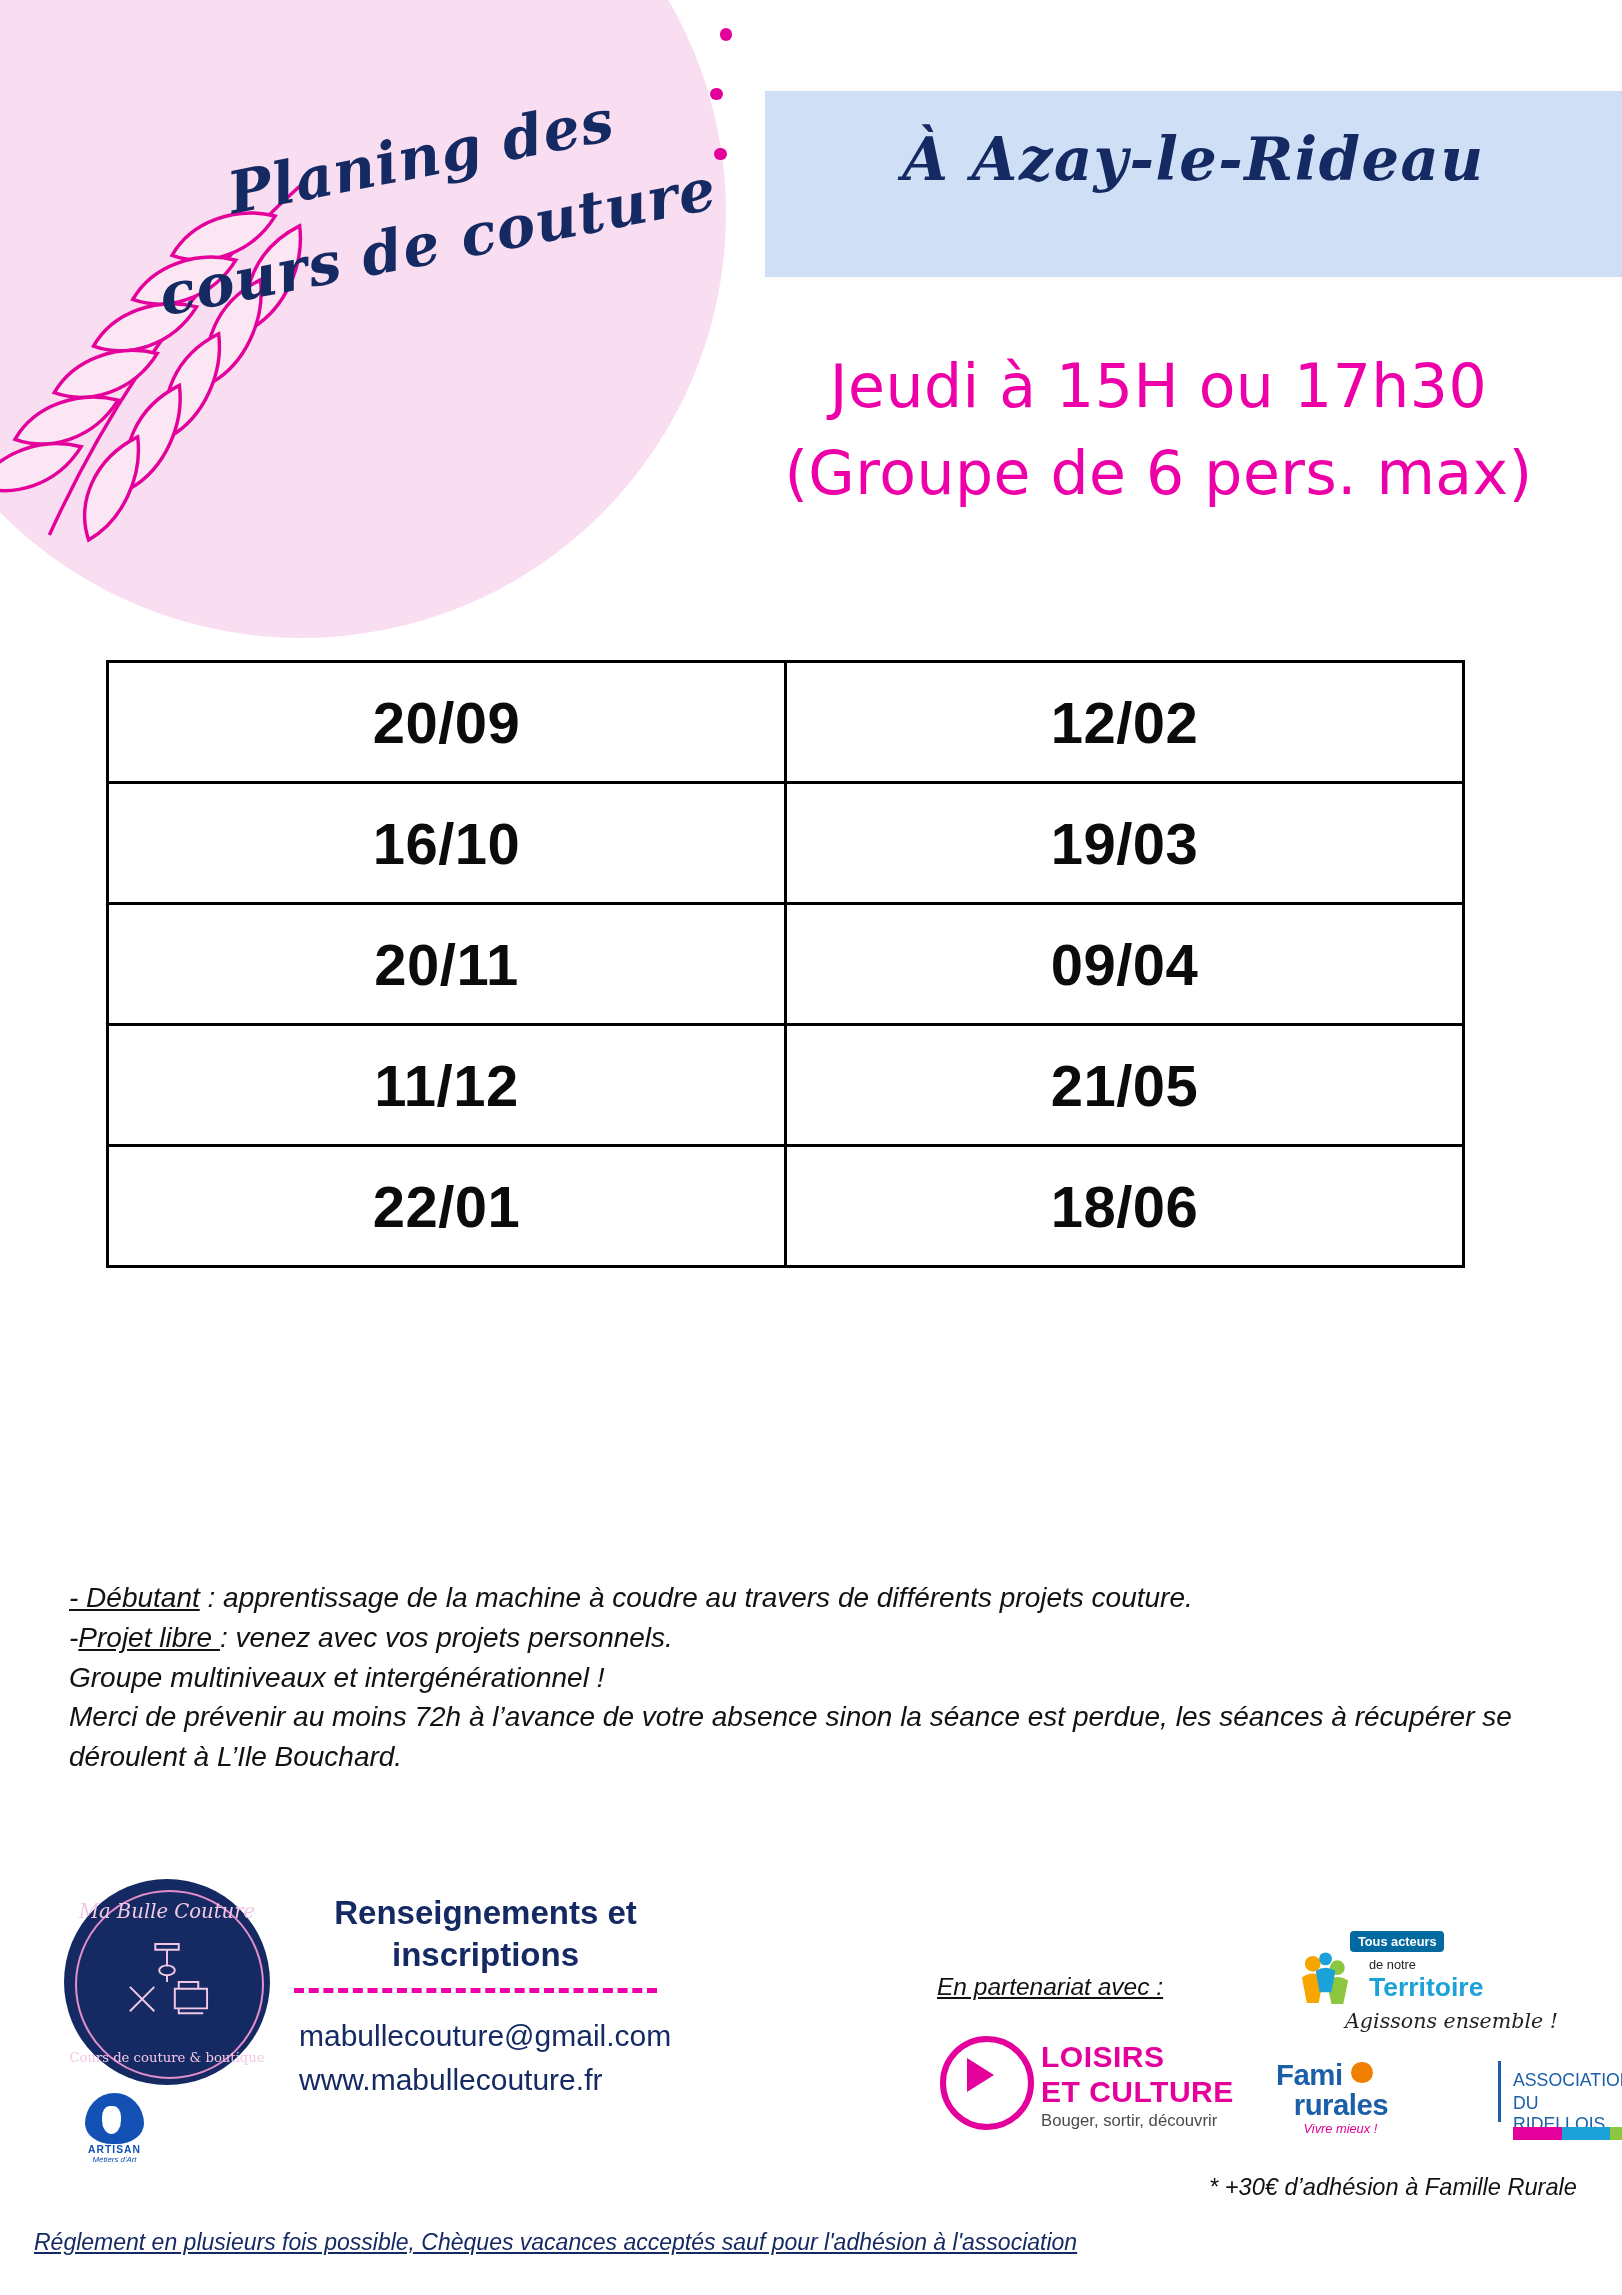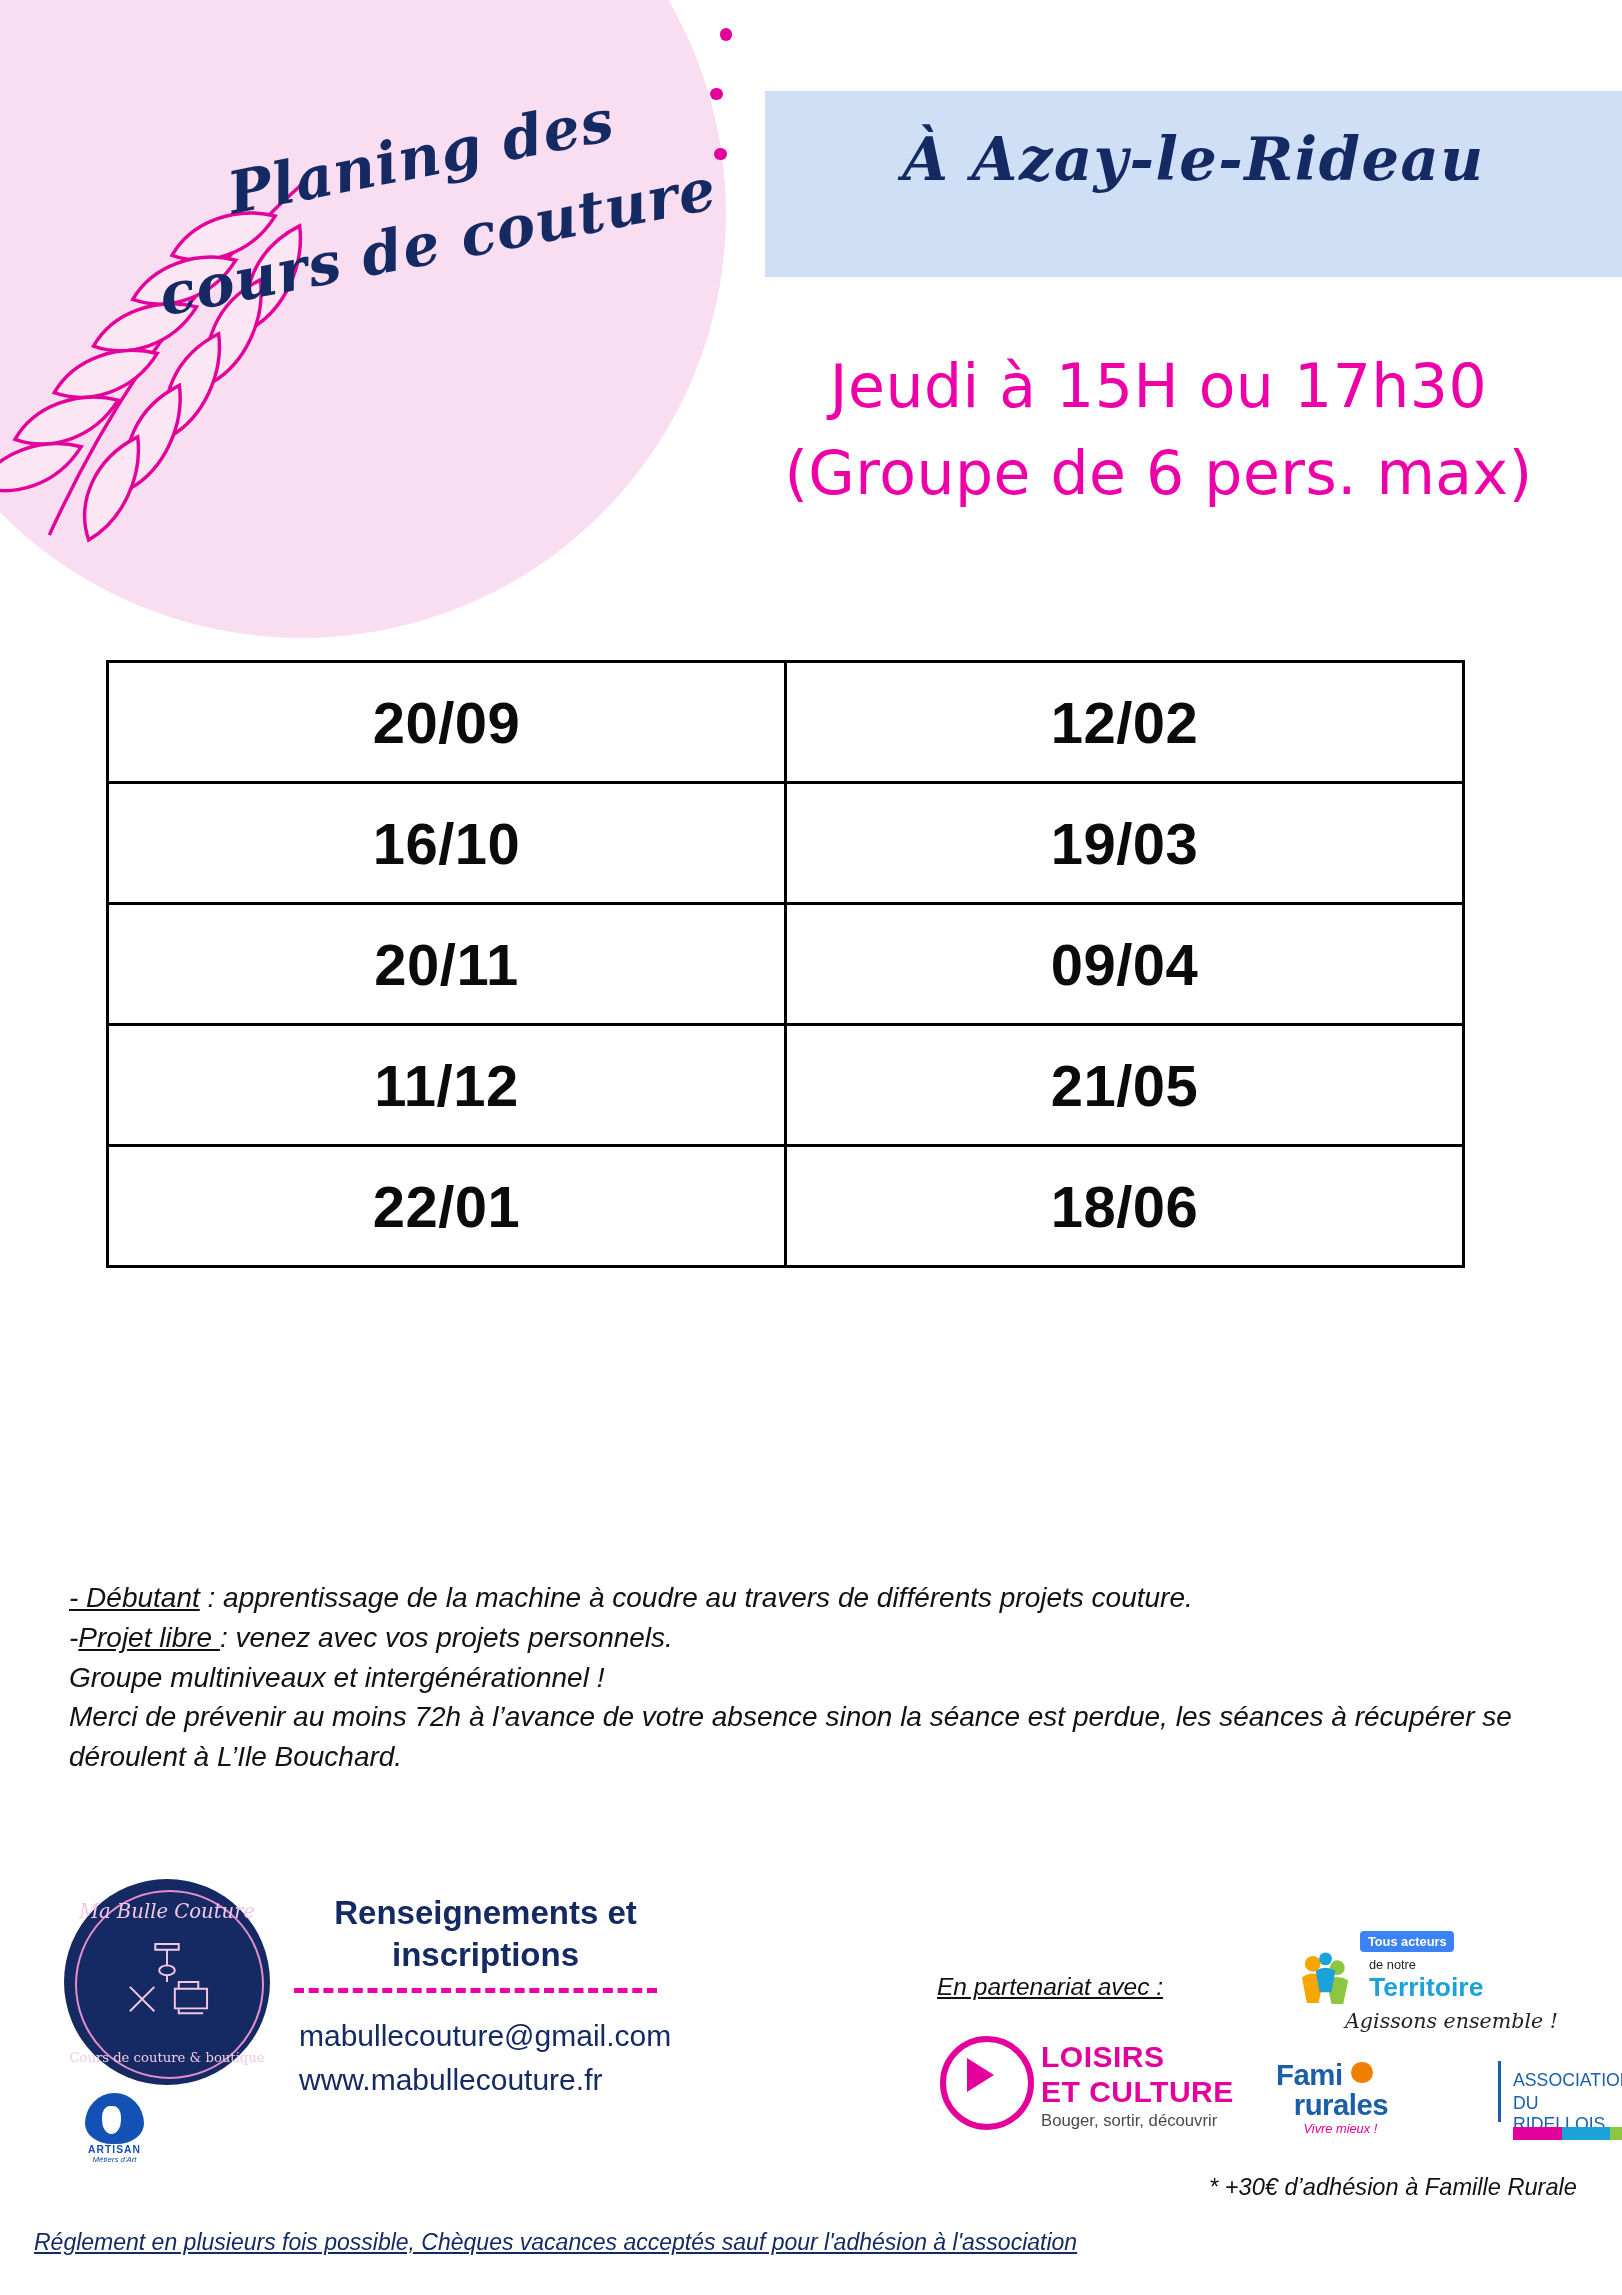--- a/index.html
+++ b/index.html
@@ -300,22 +300,22 @@
 
   .territoire {
     position: absolute;
     left: 1286px;
     top: 1931px;
     width: 304px;
     height: 123px;
   }
   .territoire .badge {
     position: absolute;
-    left: 74px; top: 0;
-    background: #3b82f6;
+    left: 64px; top: 0;
+    background: #0369a1;
     color: #ffffff;
     font-size: 12.8px;
     font-weight: bold;
     padding: 2.9px 7.9px;
     border-radius: 3.9px;
   }
   .territoire .sub {
     position: absolute; left: 83px; top: 25.5px;
     font-size: 12.8px; color: #222;
   }

